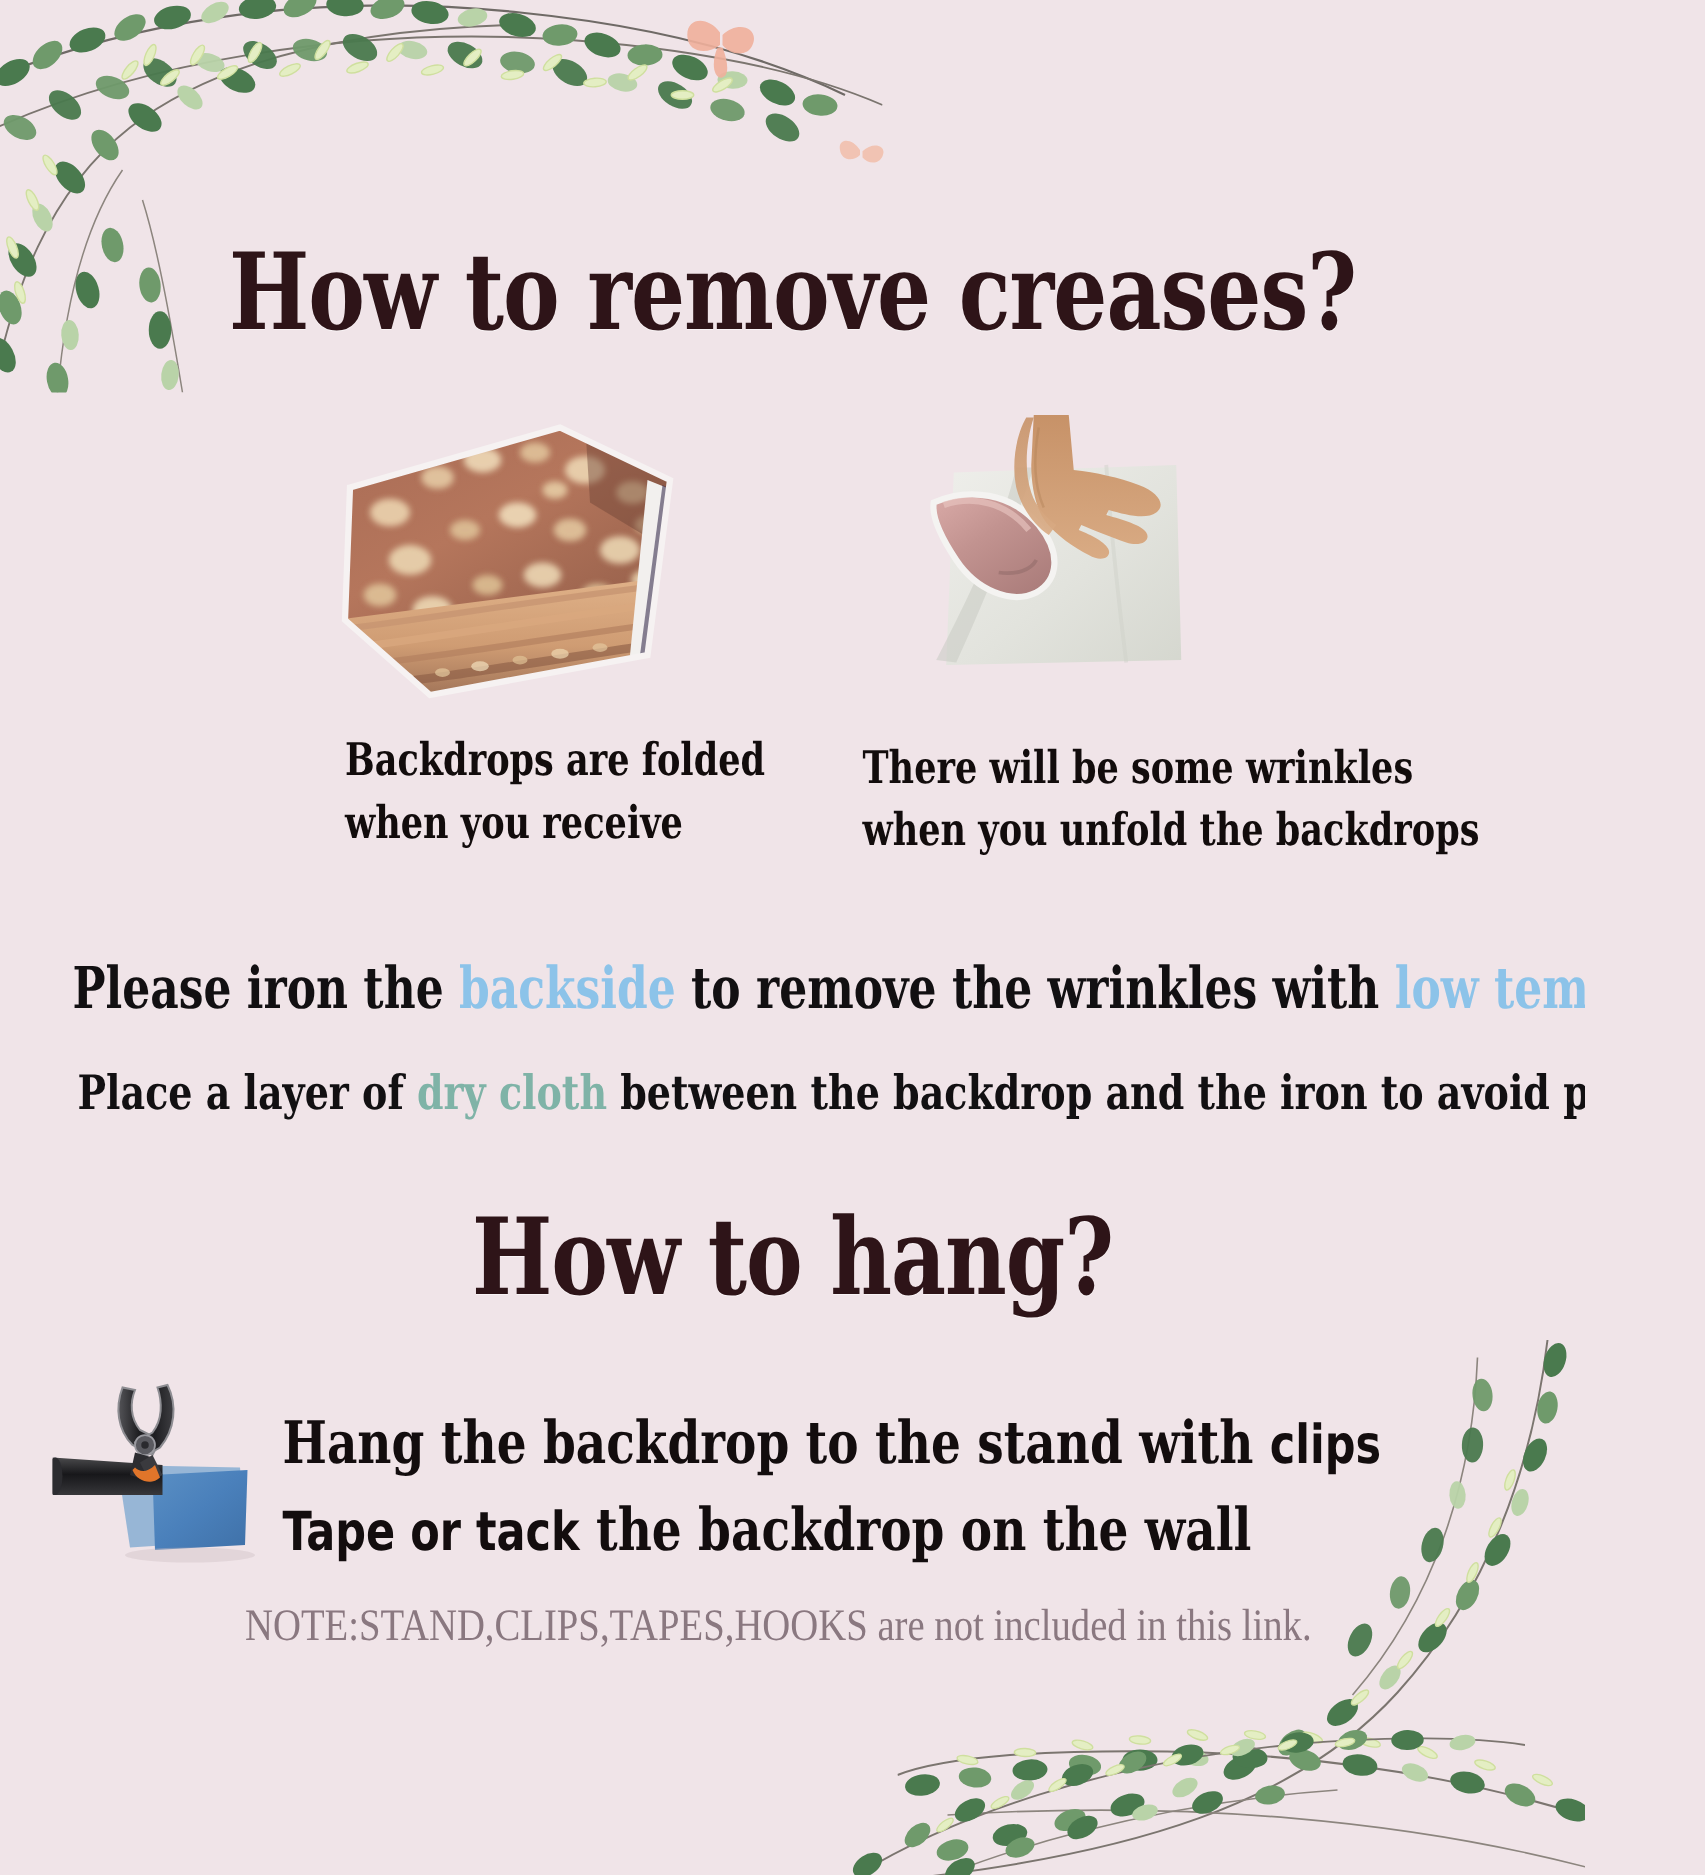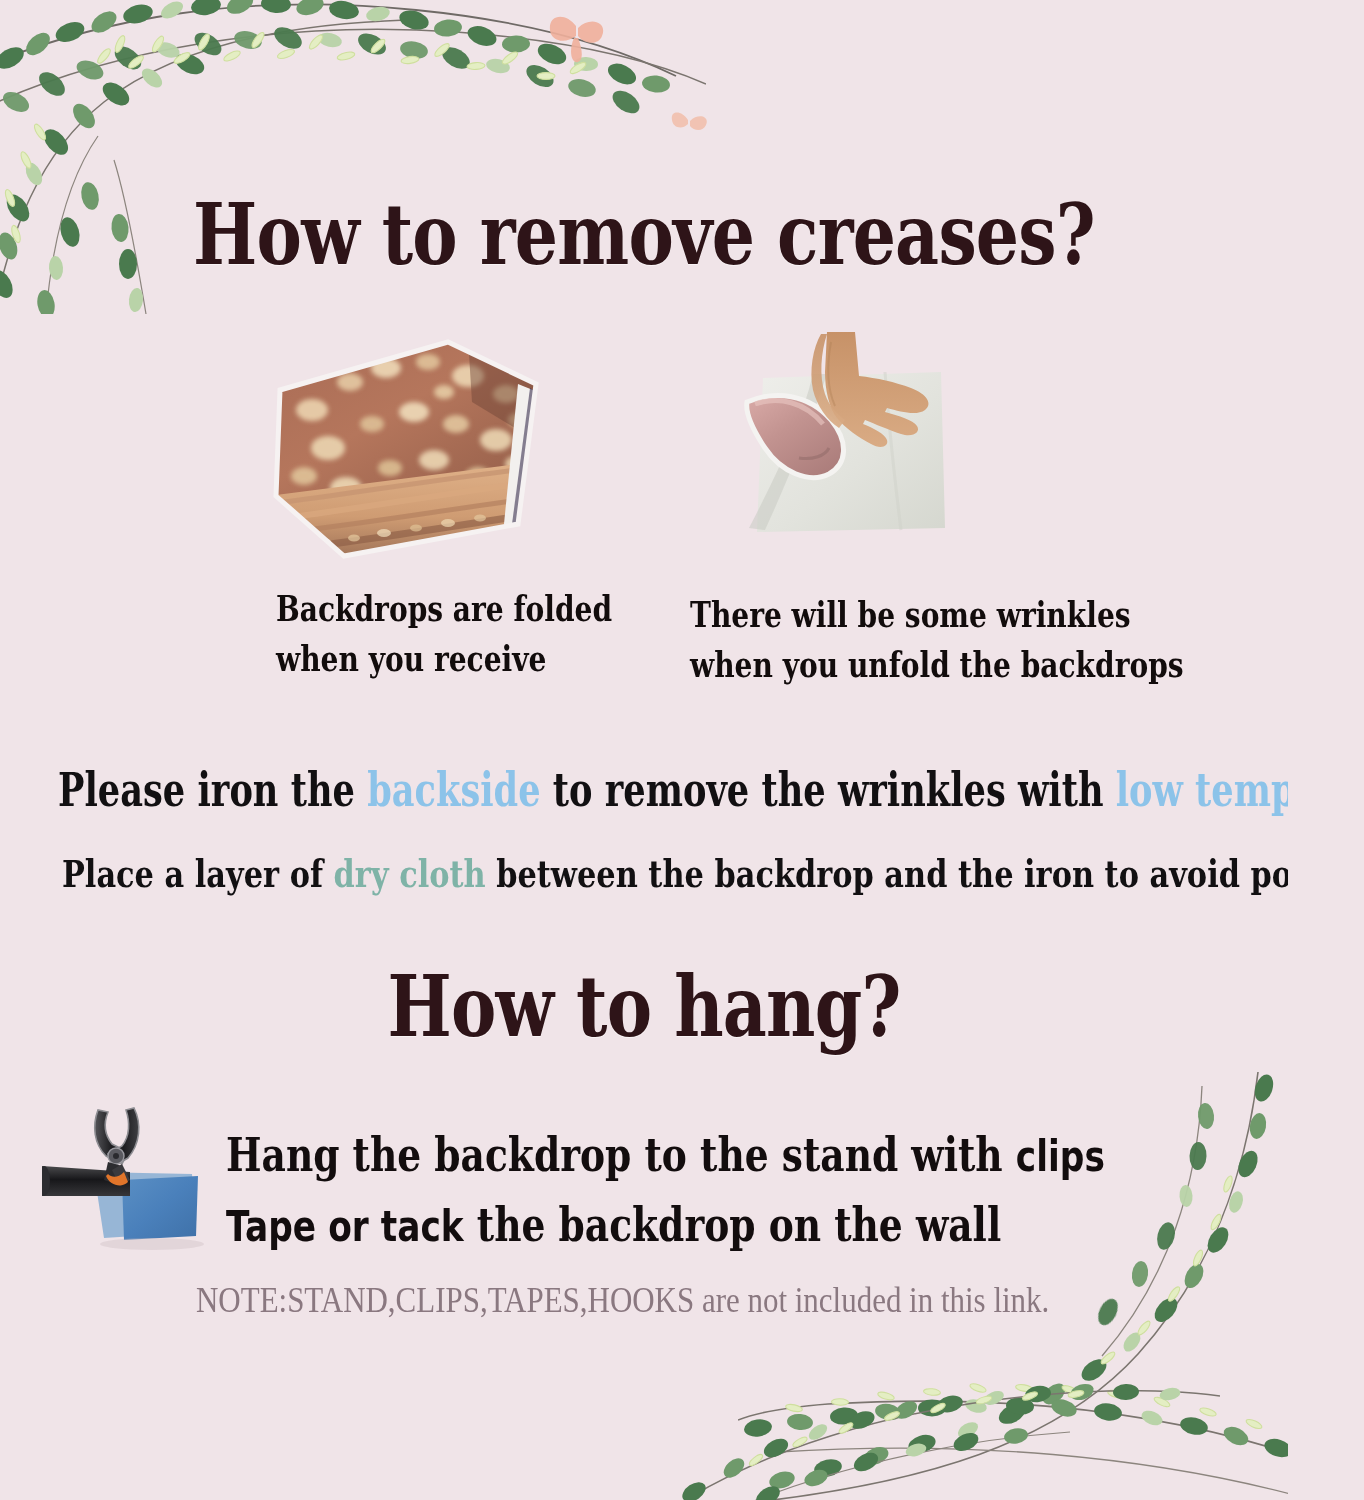--- a/index.html
+++ b/index.html
@@ -2,21 +2,21 @@
 <html><head>
 <meta charset="utf-8">
 <style>
   html,body{margin:0;padding:0;}
   body{
     width:1364px;height:1500px;
     background:#f0e4e8;
     font-family:"Liberation Serif",serif;
     overflow:hidden;
   }
-  #page{position:relative;width:1268px;height:1500px;overflow:hidden;background:#f0e4e8;padding-left:20px;}
+  #page{position:relative;width:1268px;height:1500px;overflow:hidden;background:#f0e4e8;}
 
   
   .foliage{position:absolute;pointer-events:none;}
   #foliage-tl{left:-14px;top:-16px;width:720px;height:330px;}
   #foliage-br{right:-10px;bottom:-14px;width:560px;height:450px;transform:scaleX(-1);}
   #foliage-bc{left:660px;bottom:-30px;width:560px;height:230px;}
   #butterflies{left:520px;top:0px;width:200px;height:170px;}
 
   
   .headline{

